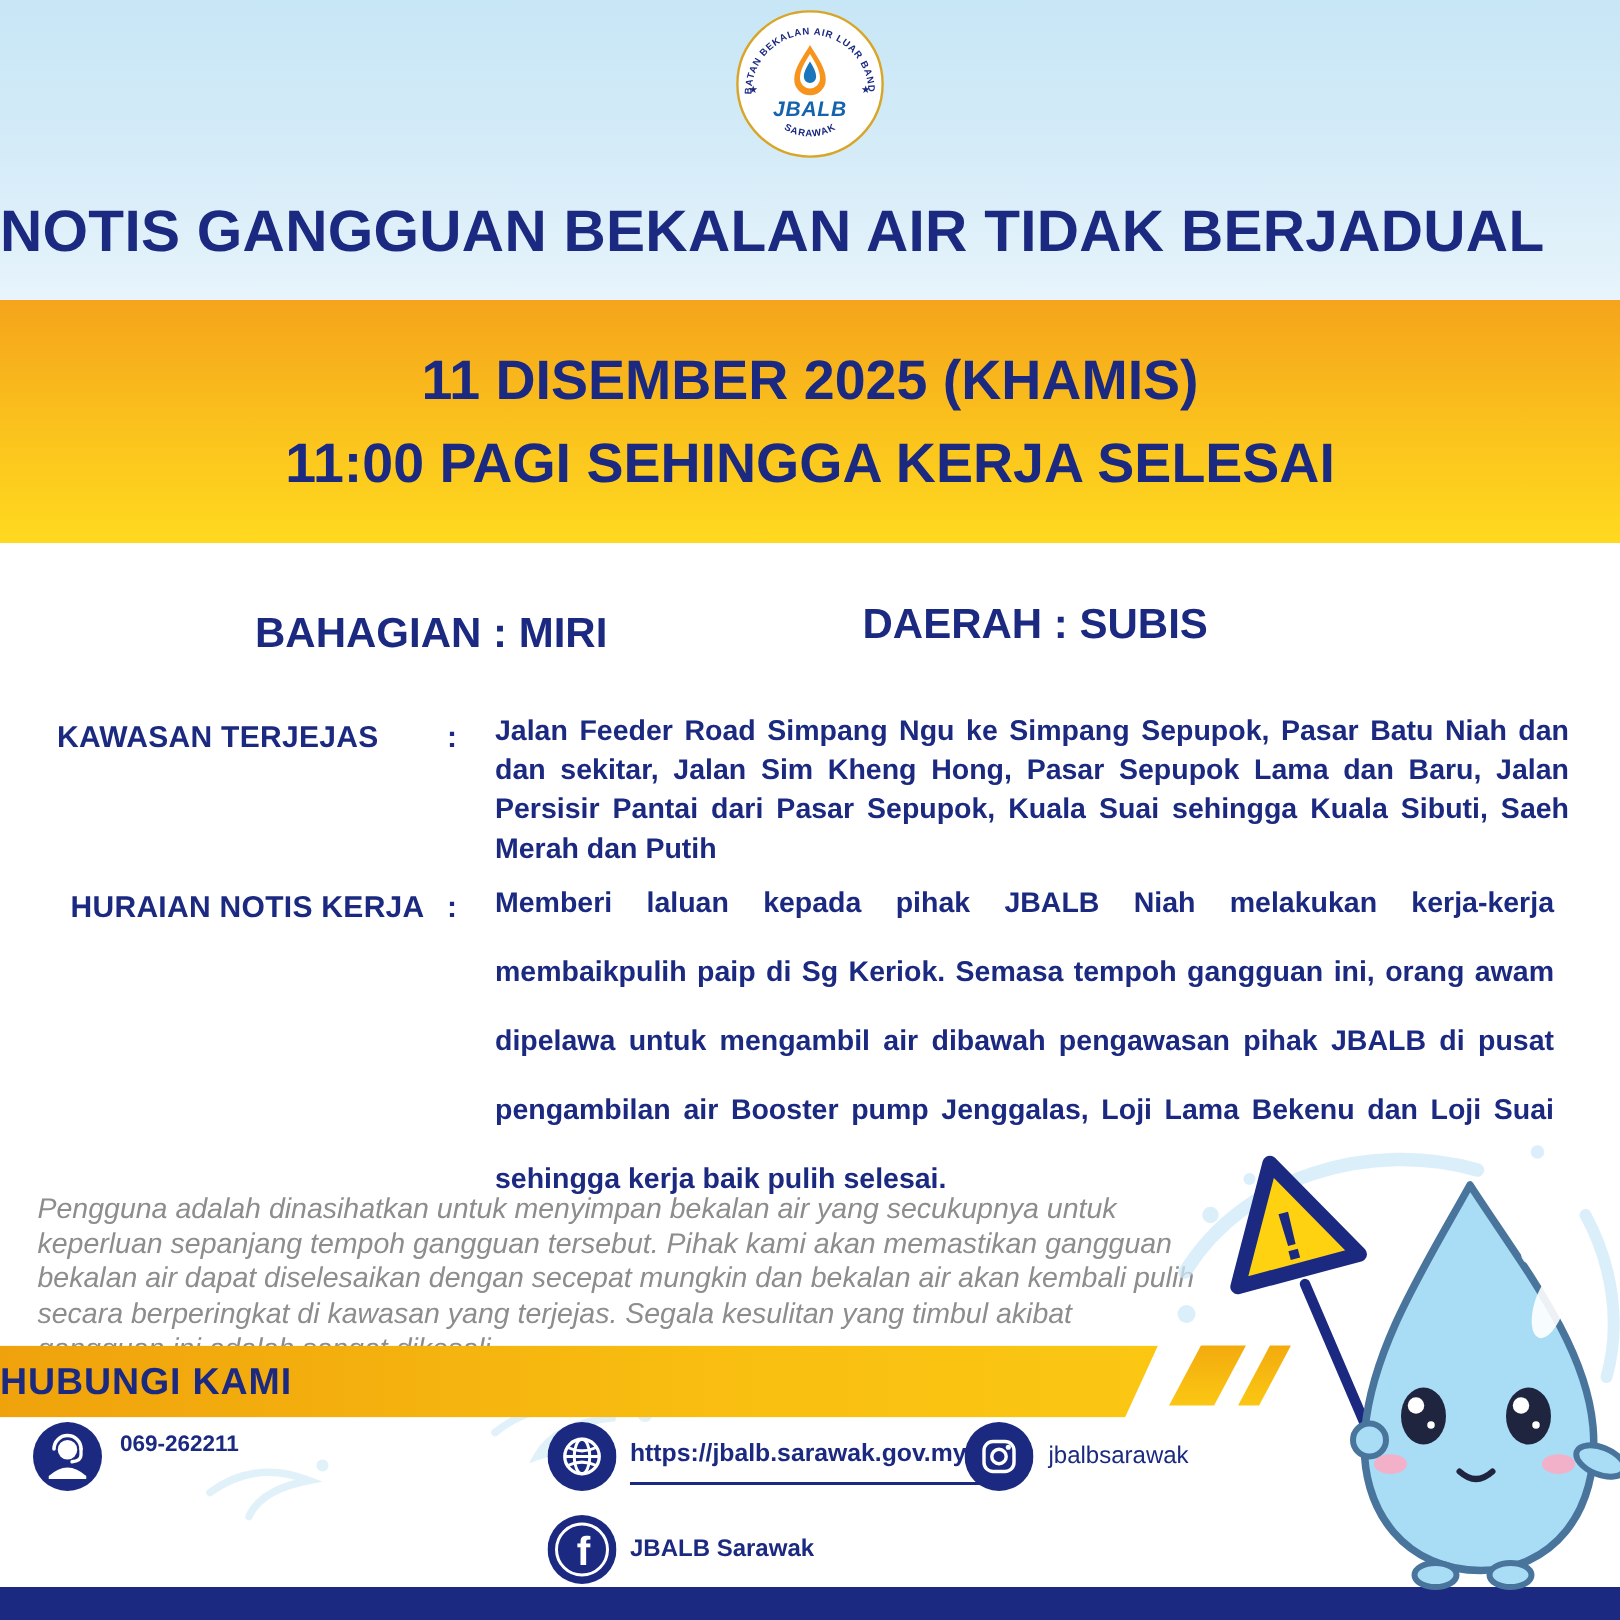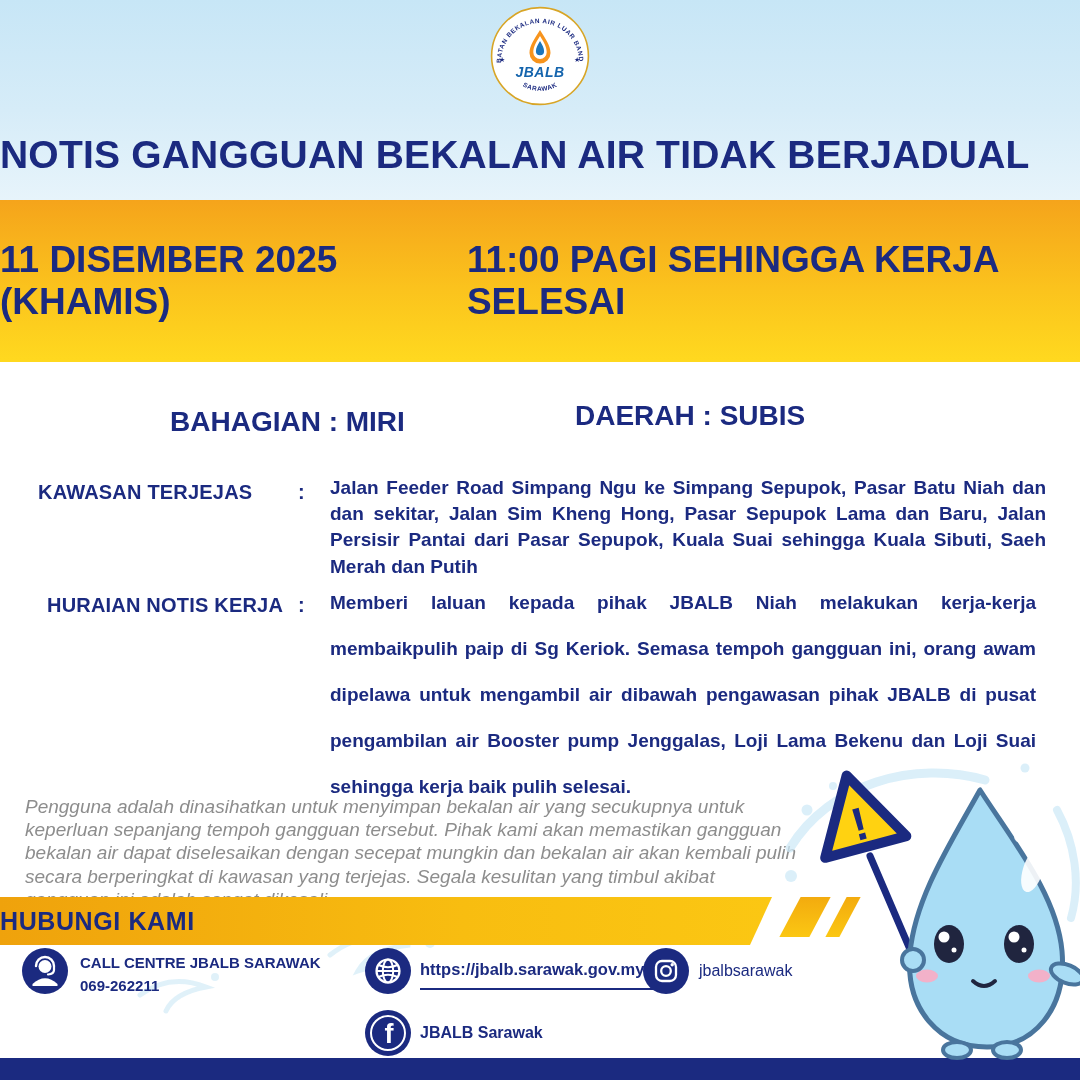--- a/index.html
+++ b/index.html
@@ -13,21 +13,21 @@
   .logo-wrap{position:absolute;left:490px;top:6px;width:100px;height:100px}
   .logo-arc{font-size:6.4px;font-weight:bold;letter-spacing:.6px;fill:#1b2a80}
   .logo-brand{font-size:14px;font-weight:bold;font-style:italic;fill:#1464ad;letter-spacing:.5px}
   .logo-star{font-size:7px;fill:#1b2a80}
 
   .title{position:absolute;left:0;top:133px;width:1080px;
     font-size:39px;font-weight:bold;color:#1b2a80;letter-spacing:.2px}
 
   .date-banner{position:absolute;left:0;top:200px;width:1080px;height:162px;
     background:linear-gradient(180deg,#f5a41b 0%,#fbc31d 55%,#ffd91f 100%);
-    display:flex;align-items:center;justify-content:center;gap:13px}
+    display:flex;flex-direction:column;align-items:center;justify-content:center;gap:13px}
   .date-line{font-size:37px;font-weight:bold;color:#1b2a80}
 
   .bahagian{position:absolute;left:170px;top:406px;font-size:28px;font-weight:bold;color:#1b2a80}
   .daerah{position:absolute;left:575px;top:400px;font-size:28px;font-weight:bold;color:#1b2a80}
 
   .field-label{position:absolute;font-size:20px;font-weight:bold;color:#1b2a80;letter-spacing:.2px}
   .kawasan-label{left:38px;top:481px}
   .huraian-label{left:47px;top:594px}
   .field-colon{position:absolute;left:298px;font-size:20px;font-weight:bold;color:#1b2a80}
   .kawasan-colon{top:481px}
@@ -134,21 +134,20 @@
   <div class="contact-icon ci-call">
     <svg viewBox="0 0 46 46" width="46" height="46">
       <circle cx="23" cy="23" r="23" fill="#1b2a80"></circle>
       <circle cx="23" cy="18.5" r="6.5" fill="#ffffff"></circle>
       <path d="M 10.5,36 q 12.5,-11.5 25,0 l 0,2 -25,0 Z" fill="#ffffff"></path>
       <path d="M 14,18 a 9,9 0 0 1 18,0" fill="none" stroke="#ffffff" stroke-width="2.4" stroke-linecap="round"></path>
       <path d="M 32,18 v 4 q 0,4 -6,4.5" fill="none" stroke="#ffffff" stroke-width="2.2" stroke-linecap="round"></path>
     </svg>
   </div>
   <div class="call-text">
-    <div>CALL CENTRE JBALB SARAWAK</div>
     <div>069-262211</div>
   </div>
 
   <div class="contact-icon ci-web">
     <svg viewBox="0 0 46 46" width="46" height="46">
       <circle cx="23" cy="23" r="23" fill="#1b2a80"></circle>
       <circle cx="23" cy="23" r="11.5" fill="none" stroke="#ffffff" stroke-width="2.2"></circle>
       <ellipse cx="23" cy="23" rx="5.2" ry="11.5" fill="none" stroke="#ffffff" stroke-width="2"></ellipse>
       <line x1="11.5" y1="23" x2="34.5" y2="23" stroke="#ffffff" stroke-width="2"></line>
       <path d="M 13.5,17 q 9.5,4.5 19,0 M 13.5,29 q 9.5,-4.5 19,0" fill="none" stroke="#ffffff" stroke-width="2"></path>

